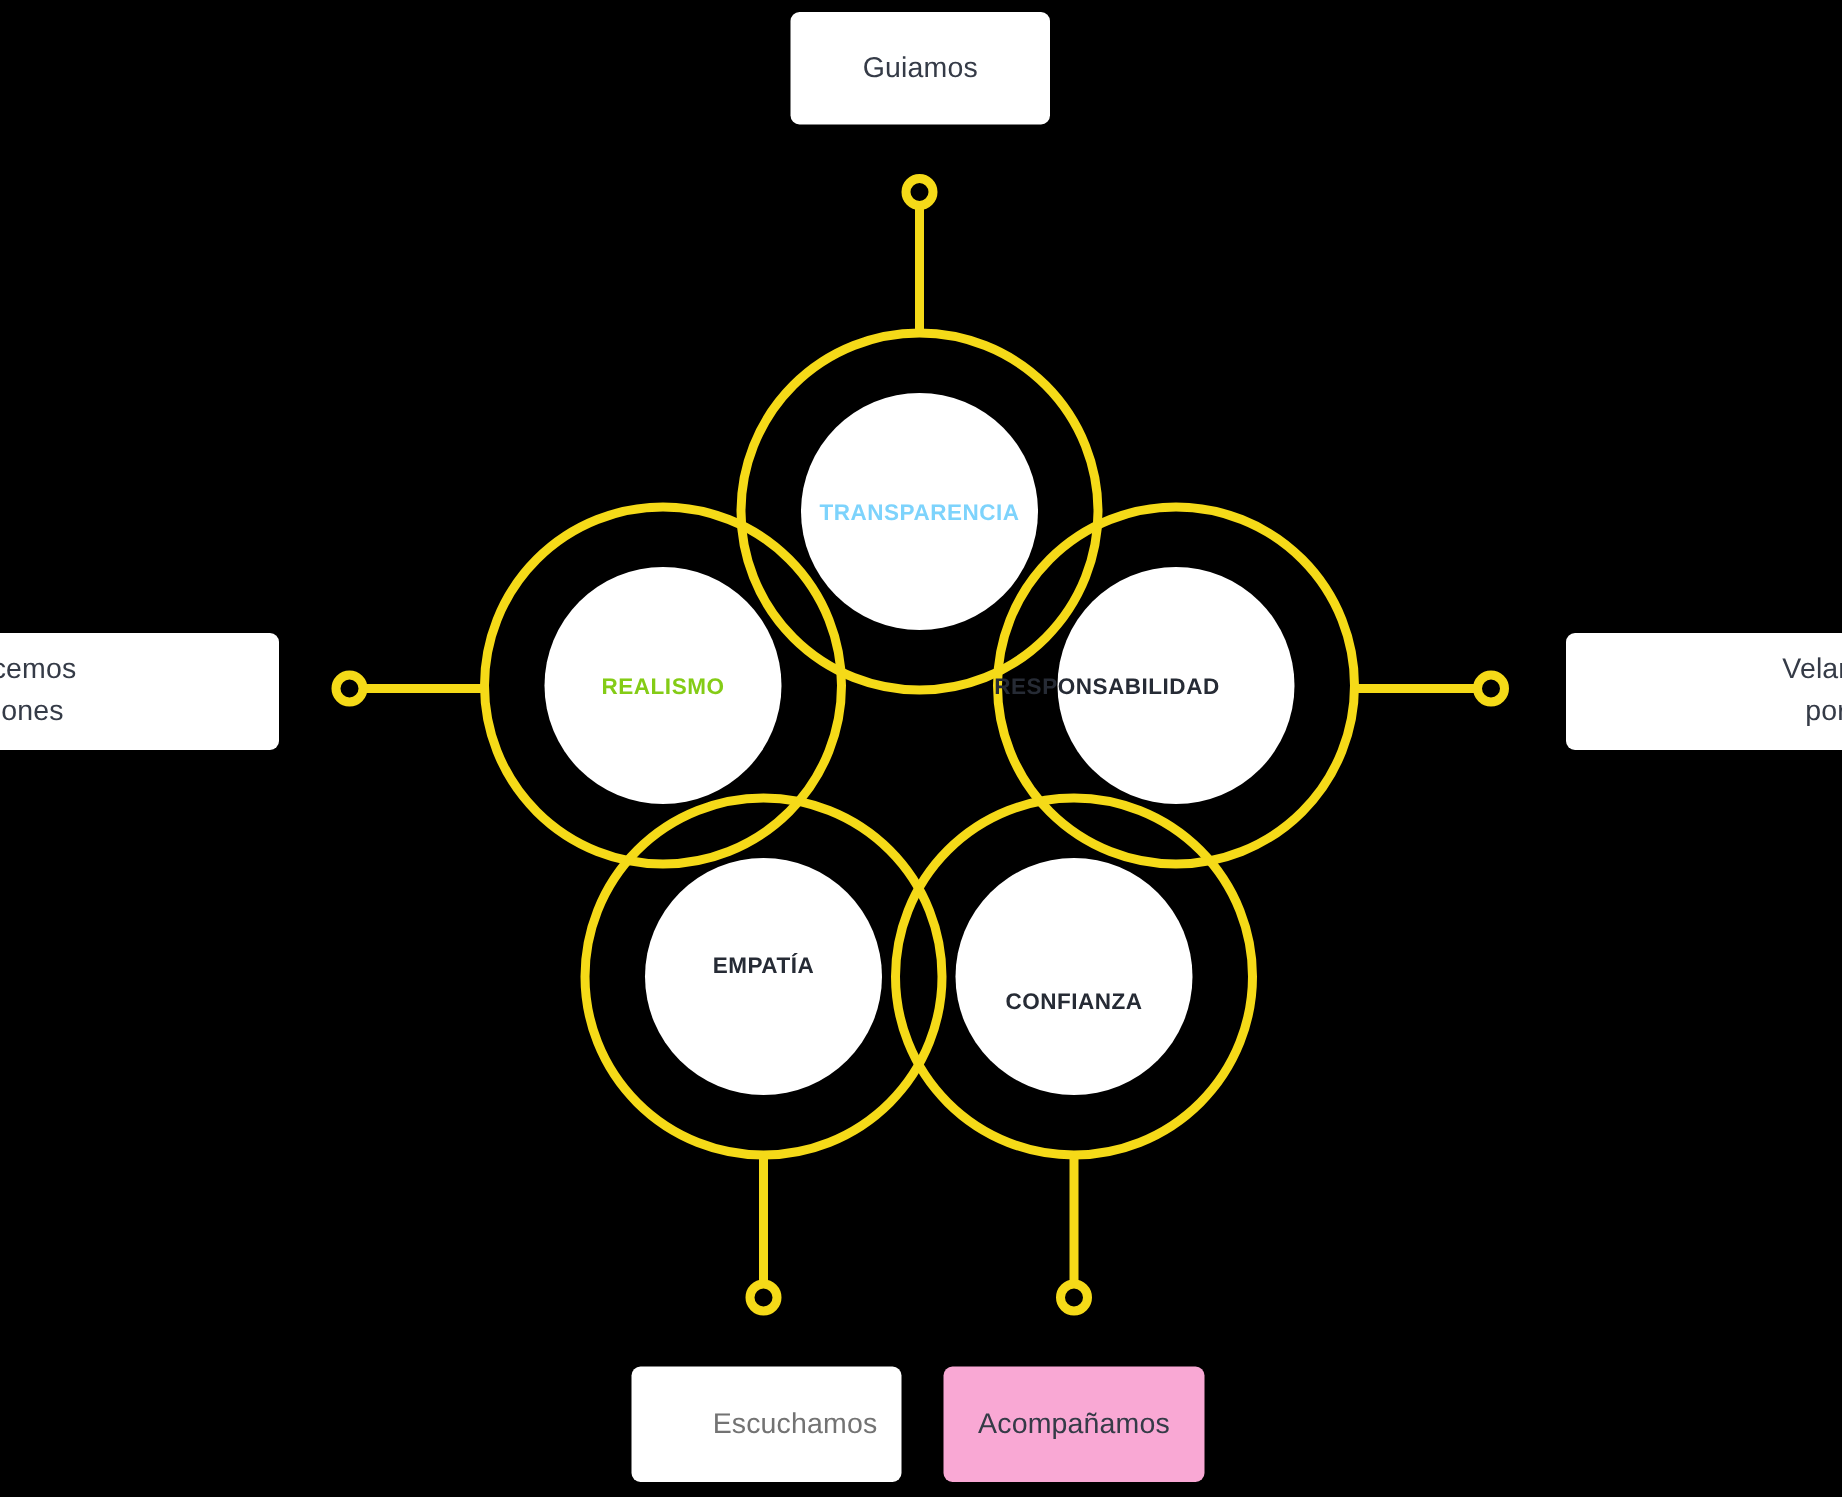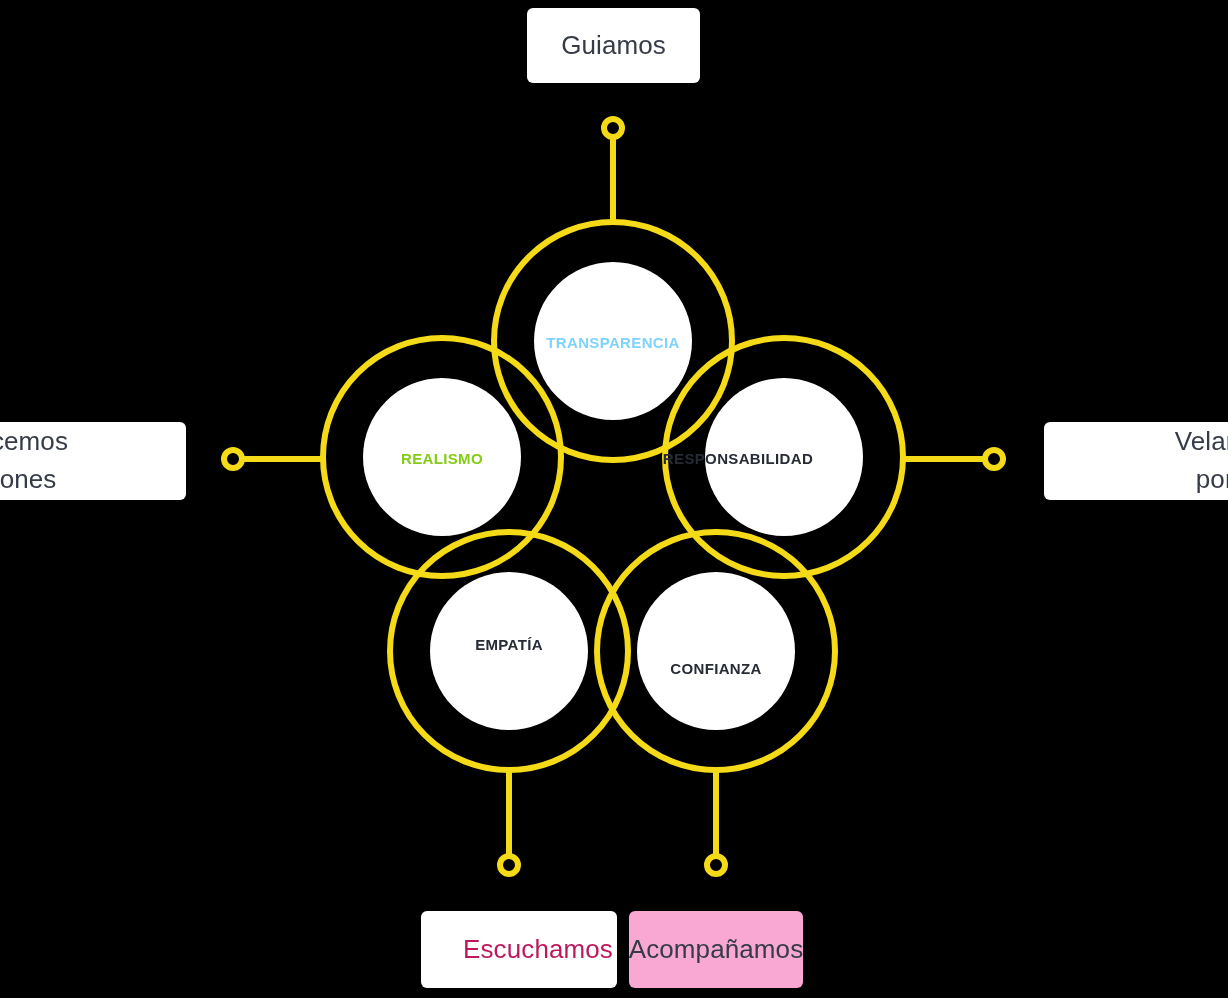--- a/index.html
+++ b/index.html
@@ -30,21 +30,21 @@
     position: absolute;
     background: #ffffff;
     border-radius: 6px;
     box-sizing: border-box;
     display: flex;
     align-items: center;
     justify-content: center;
     text-align: center;
     color: #353b47;
     font-family: "Liberation Sans", sans-serif;
-    font-size: 26px;
+    font-size: 19px;
     font-weight: 400;
     line-height: 1.45;
     letter-spacing: 0.1px;
     padding: 6px 10px;
   }
   .callout-text {
     display: block;
     white-space: pre-line;
   }
   .node-label {
@@ -121,21 +121,21 @@
         <span class="callout-text">Guiamos</span>
       </div>
       <div class="callout-box" style="left: -178px; top: 422px; width: 364px; height: 78px; background: rgb(255, 255, 255); color: rgb(53, 59, 71);">
         <span class="callout-text">Ofrecemos
 opciones</span>
       </div>
       <div class="callout-box" style="left: 1044px; top: 422px; width: 362px; height: 78px; background: rgb(255, 255, 255); color: rgb(53, 59, 71);">
         <span class="callout-text">Velamos
 por ti</span>
       </div>
-      <div class="callout-box" style="left: 421px; top: 911px; width: 196px; height: 77px; background: rgb(255, 255, 255); color: #be185d; padding-left: 48px;">
+      <div class="callout-box" style="left: 421px; top: 911px; width: 180px; height: 77px; background: rgb(255, 255, 255); color: #737373; padding-left: 48px;">
         <span class="callout-text">Escuchamos</span>
       </div>
       <div class="callout-box" style="left: 629px; top: 911px; width: 174px; height: 77px; background: #f9a8d4; color: rgb(53, 59, 71); align-items: center;">
         <span class="callout-text">Acompañamos</span>
       </div>
     </div>
 
 </div>
 
 </body></html>

